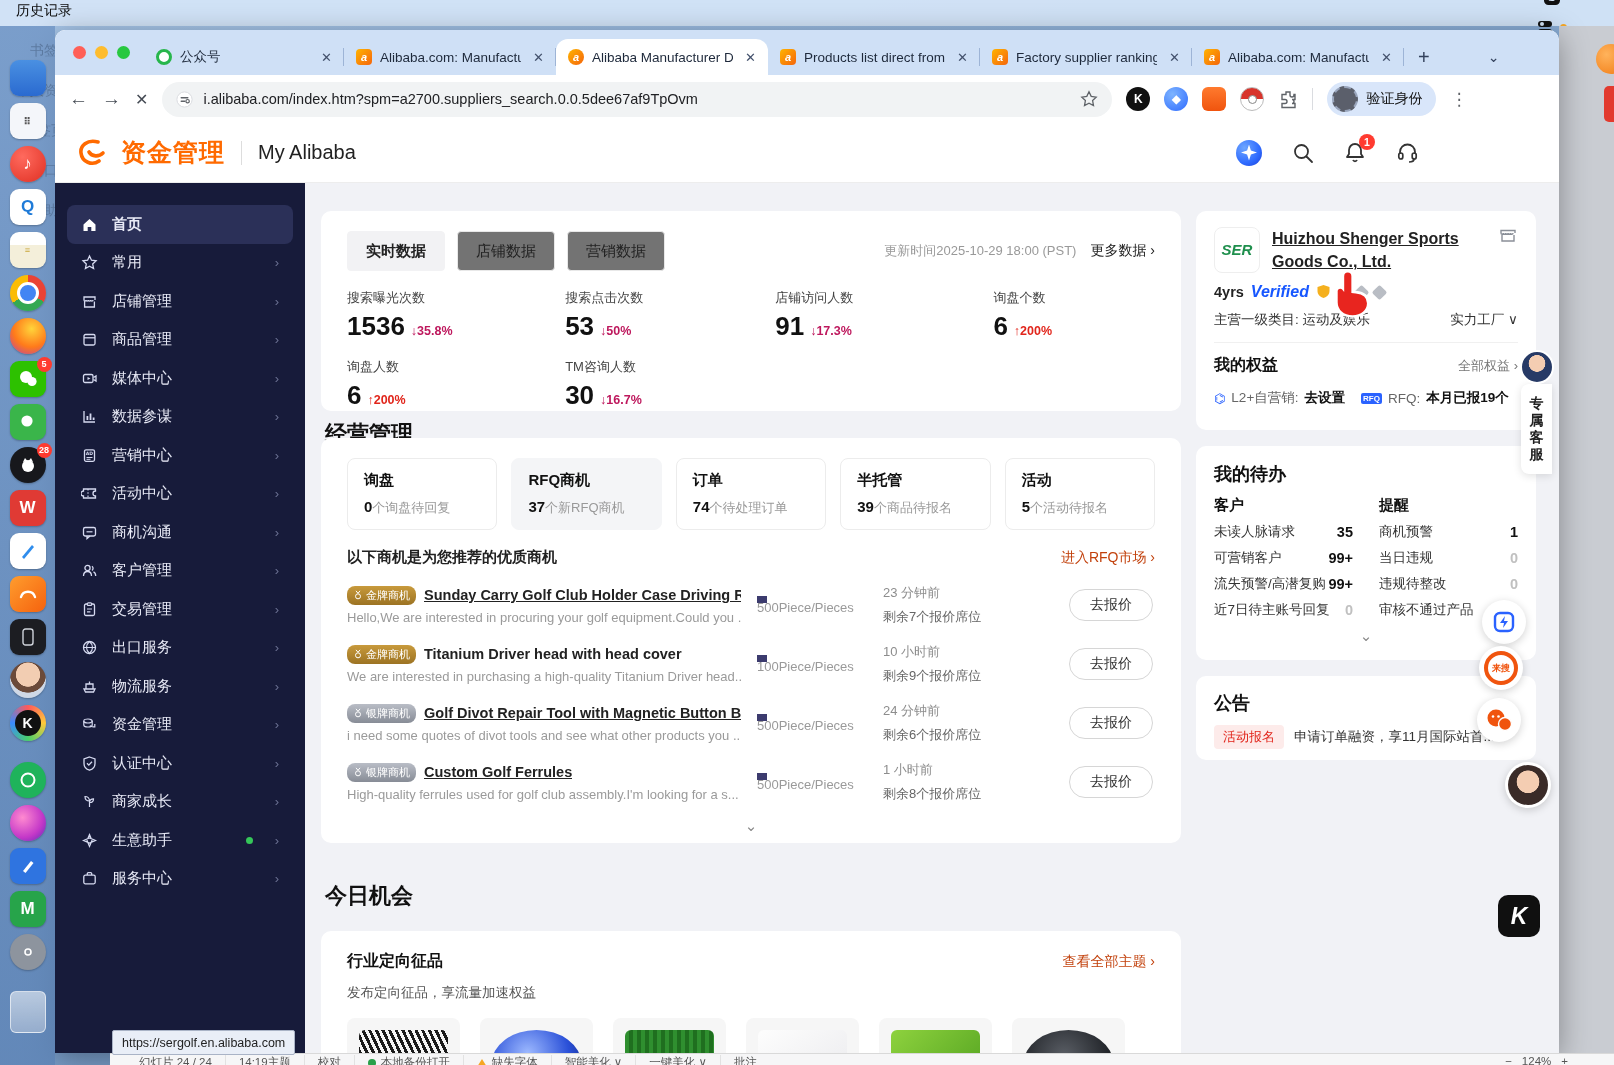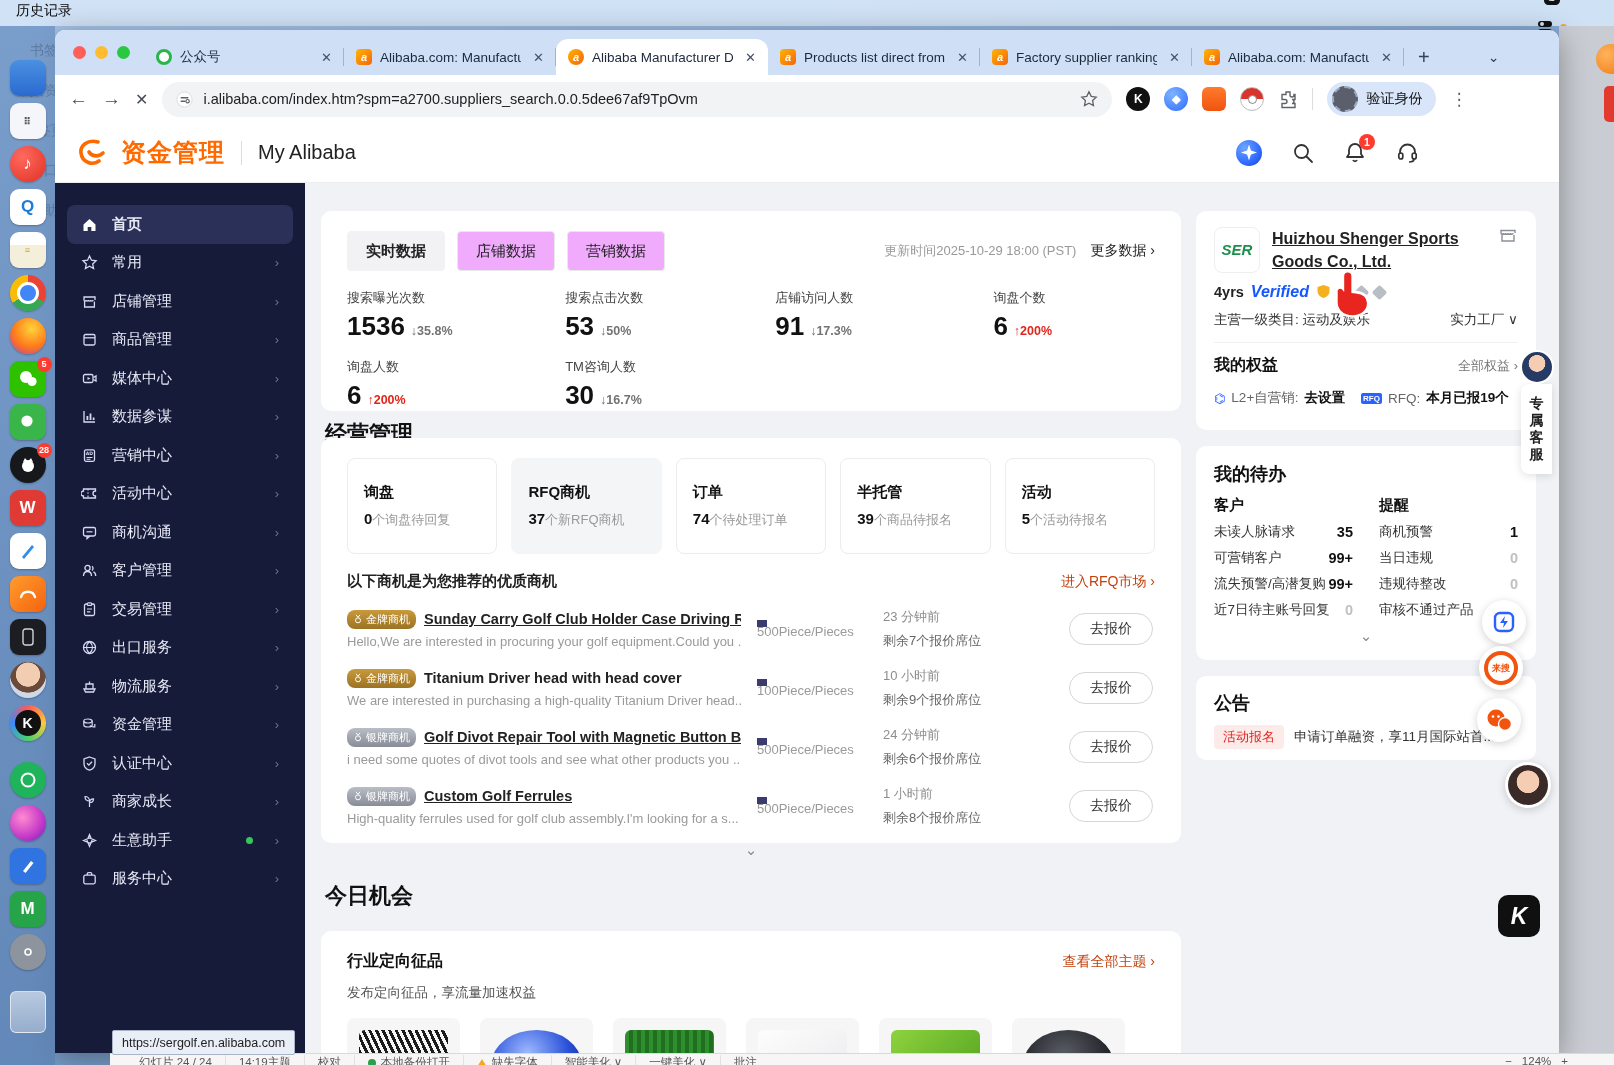--- a/index.html
+++ b/index.html
@@ -81,35 +81,35 @@
   .sitem.active{background:#2b3058;font-weight:bold;}
   .sitem svg{flex:0 0 auto;}
   .gdot{width:7px;height:7px;border-radius:50%;background:#35c759;margin-left:auto;}
   .gdot+.chev{margin-left:8px;}
   
   .main{position:absolute;top:60px;left:250px;right:0;bottom:0;background:#f1f2f6;overflow:hidden;}
   .card{position:absolute;background:#fff;border-radius:10px;box-sizing:border-box;}
   .c1{left:16px;top:28px;width:860px;height:200px;padding:20px 26px;}
   .dtabs{display:flex;gap:12px;align-items:center;}
   .dtab{height:38px;padding:0 18px;display:flex;align-items:center;border-radius:4px;font-size:15px;color:#222;
-    border:1px solid #e8e8e8;background:#f0abfc;}
+    border:1px solid #e8e8e8;background:#737373;}
   .dtab.active{background:#f2f2f4;border-color:#f2f2f4;font-weight:bold;}
   .dmeta{margin-left:auto;font-size:13px;color:#999;display:flex;align-items:center;gap:14px;}
   .dmore{color:#222;font-size:14px;white-space:nowrap;}
   .statgrid{display:grid;grid-template-columns:1.35fr 1.3fr 1.35fr 1fr;margin-top:18px;row-gap:16px;}
   .stat .lb{font-size:13px;color:#444;}
   .stat .vrow{display:flex;align-items:baseline;gap:6px;margin-top:4px;}
   .stat .v{font-size:26px;font-weight:bold;color:#111;}
   .delta{font-size:12.5px;font-weight:bold;}
-  .delta.down{color:#737373;}
+  .delta.down{color:#be185d;}
   .delta.up{color:#e1251b;}
   .h2{position:absolute;font-size:22px;font-weight:bold;color:#111;}
   .c2{left:16px;top:255px;width:860px;height:405px;padding:20px 26px;}
   .minis{display:flex;gap:14px;}
-  .mini{flex:1;border:1px solid #ececec;border-radius:8px;padding:24px 16px;box-sizing:border-box;}
+  .mini{flex:1;border:1px solid #ececec;border-radius:8px;padding:12px 16px;box-sizing:border-box;}
   .mini.active{background:#f4f5f7;border-color:#f4f5f7;}
   .mini .t{font-size:15px;font-weight:bold;color:#111;}
   .mini .d{margin-top:8px;font-size:13px;color:#999;}
   .mini .d b{color:#111;font-size:15px;font-weight:bold;}
   .recrow{display:flex;align-items:center;margin-top:18px;}
   .rect{font-size:15px;font-weight:bold;color:#222;}
   .mlink{margin-left:auto;font-size:14px;color:#c2410c;}
   .rfq{display:grid;grid-template-columns:1fr 110px 170px 86px;column-gap:16px;align-items:center;margin-top:17px;}
   .rt1{display:flex;align-items:center;gap:8px;min-width:0;}
   .bdge{flex:0 0 auto;display:flex;align-items:center;gap:3px;color:#fff;font-size:11px;border-radius:8px;padding:2px 6px;}

